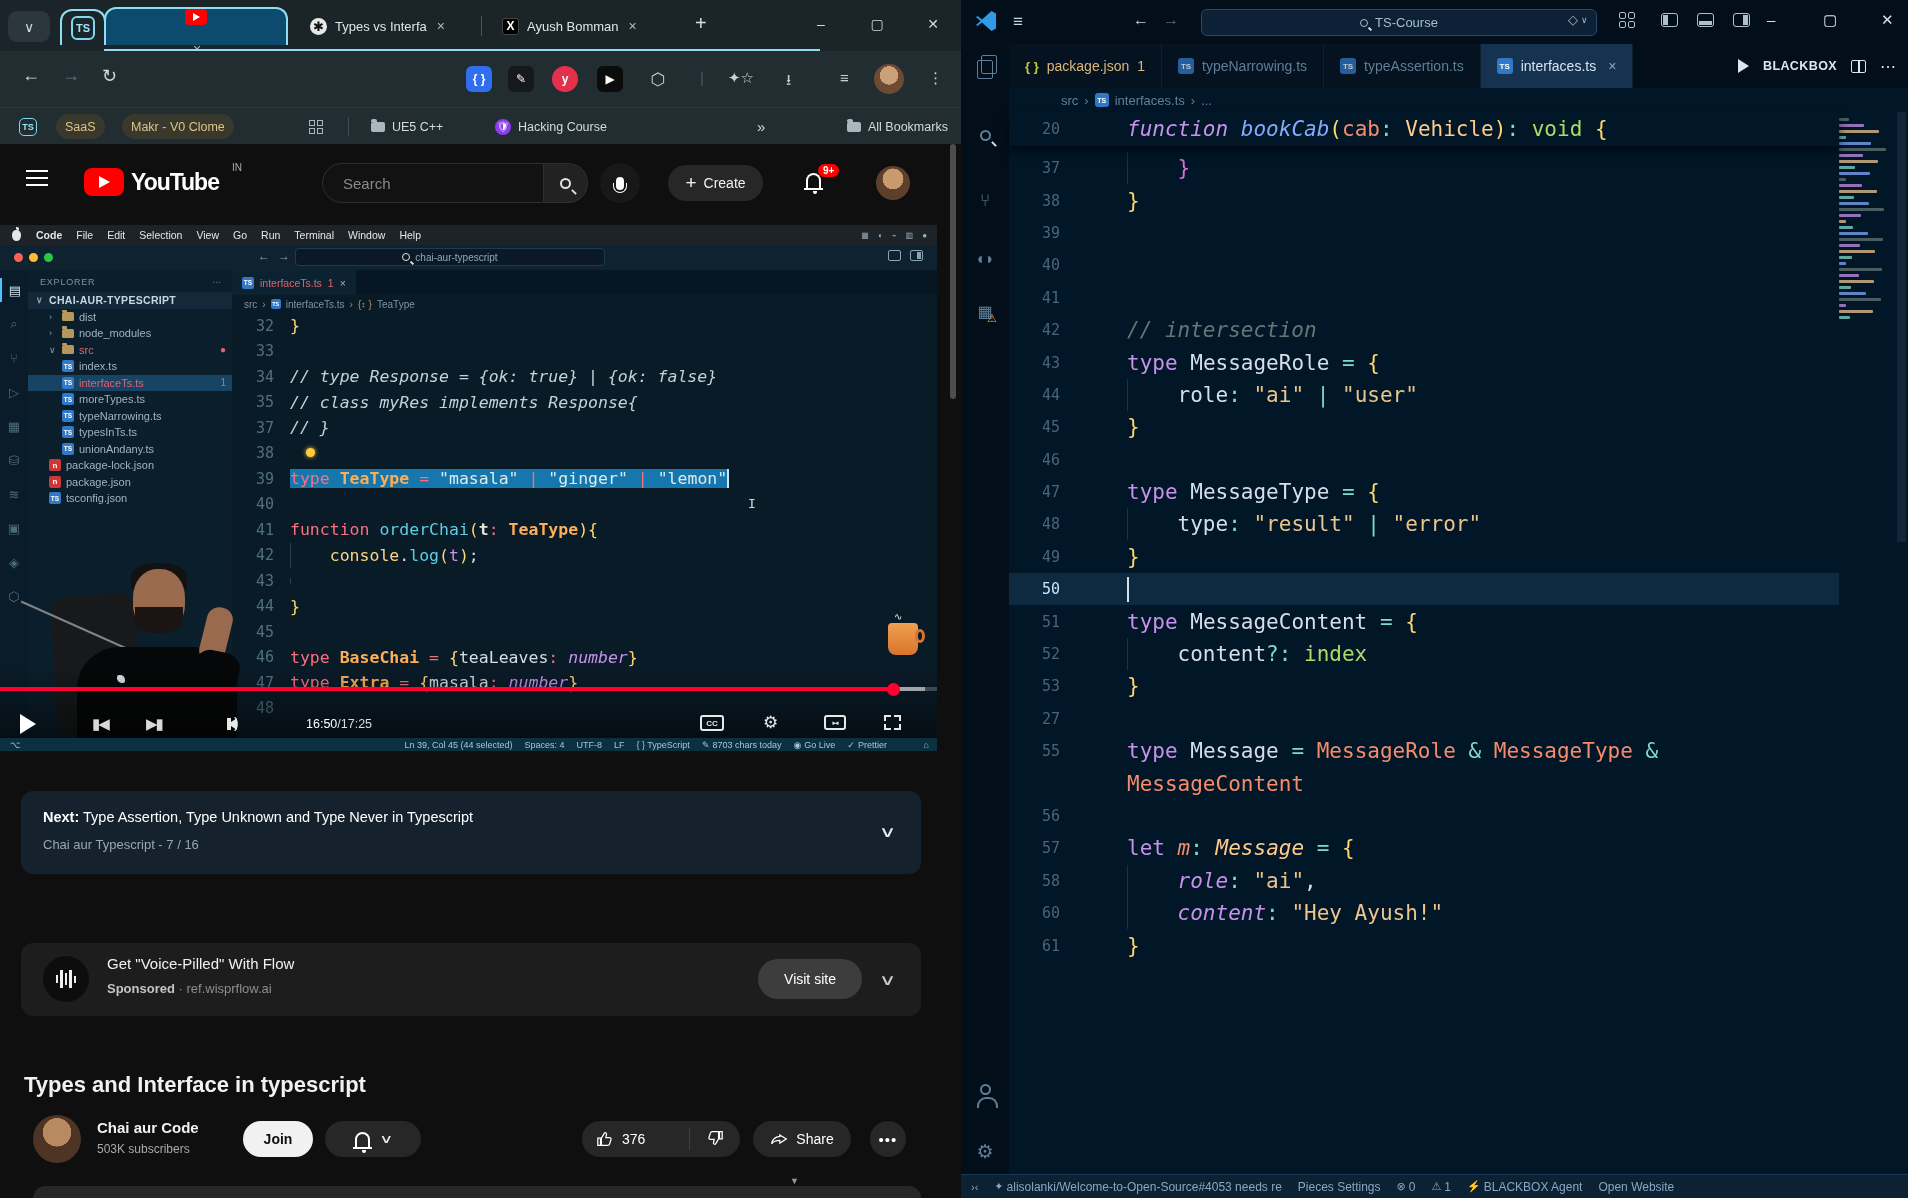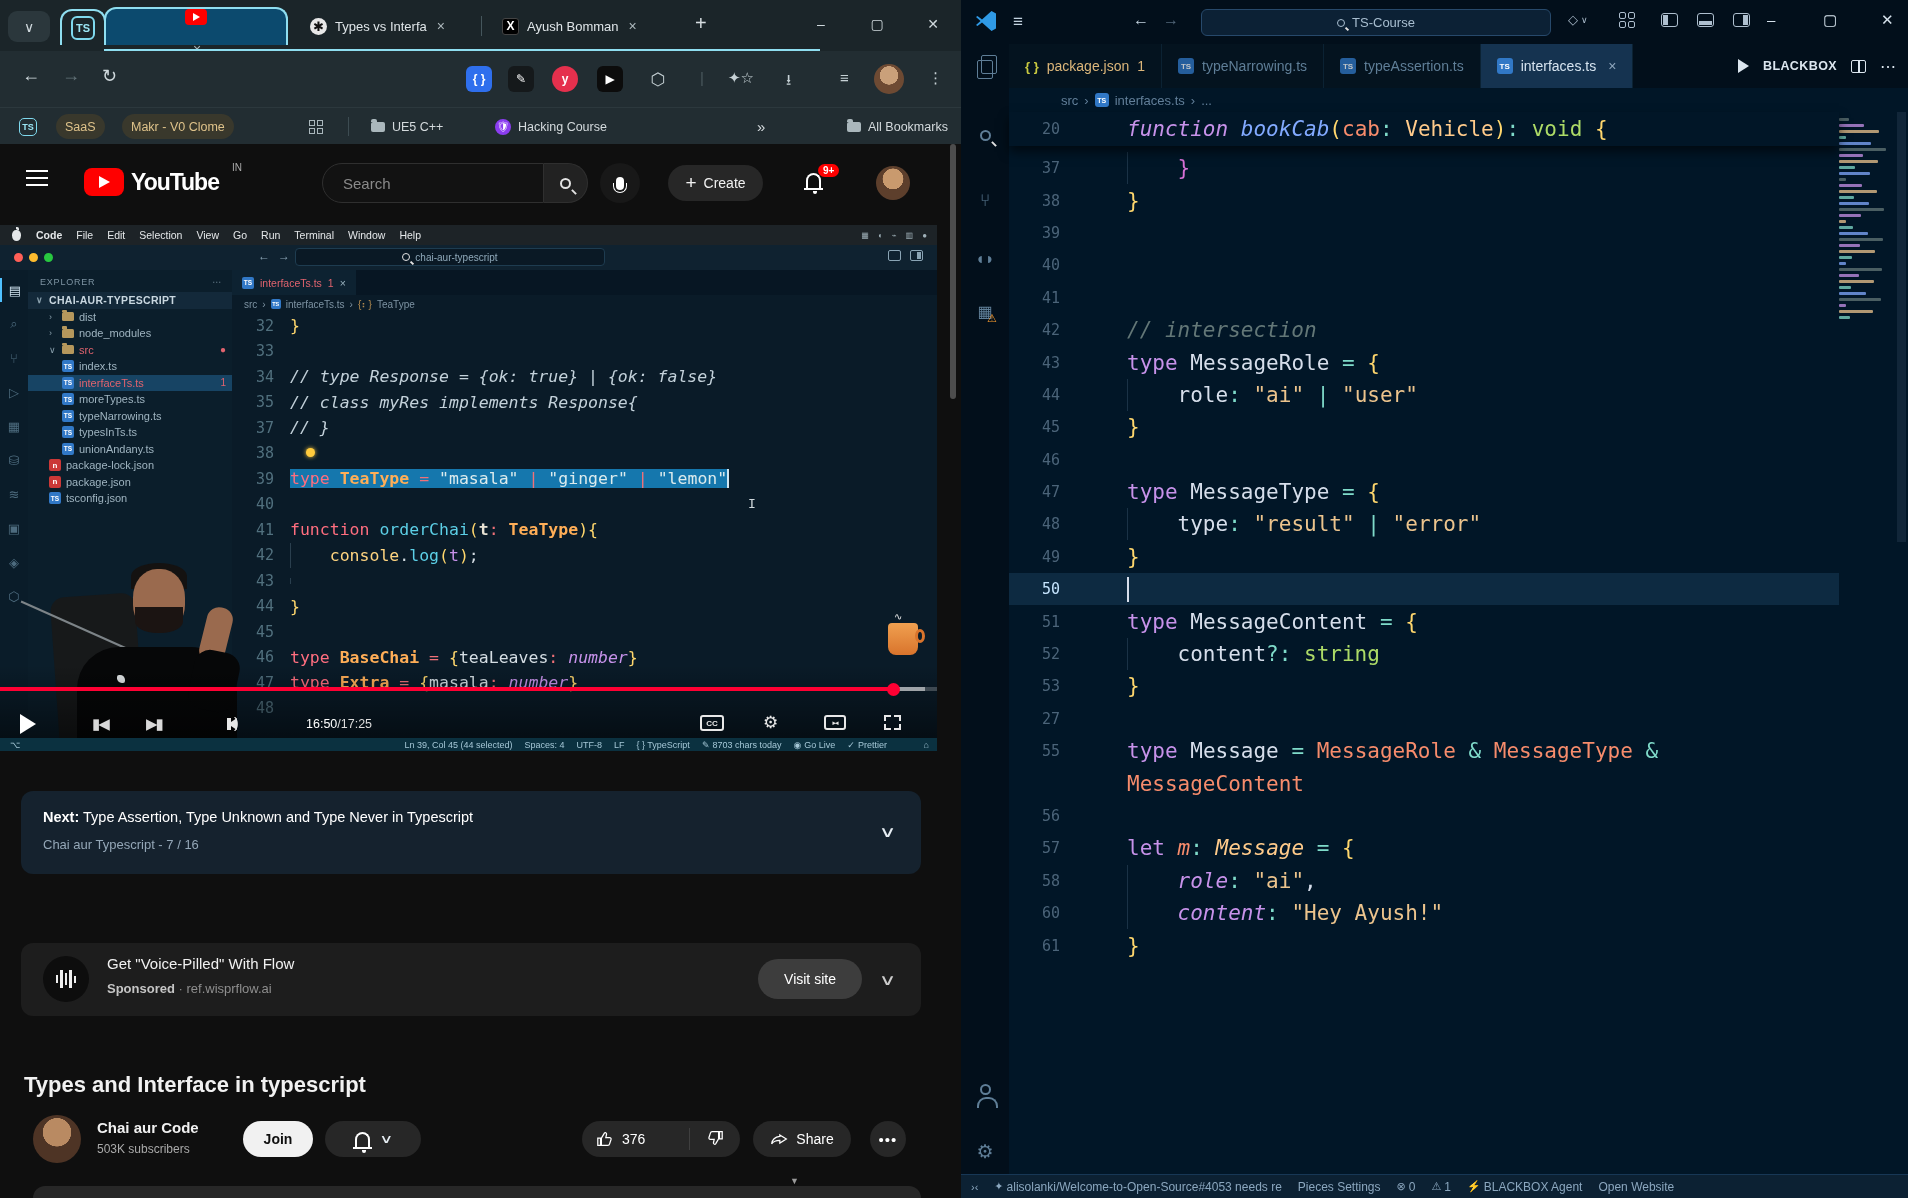--- a/index.html
+++ b/index.html
@@ -207,21 +207,21 @@
   .desc-caret { position:absolute; left:790px; top:1176px; color:#9a9a9a; font-size:9px; }
   .page-scroll { position:absolute; left:949px; top:144px; width:8px; height:1054px; }
   .page-thumb { position:absolute; left:1px; top:0; width:6px; height:255px; background:#4d4d4d; border-radius:3px; }
 
   
   .right-pane { position:absolute; left:961px; top:0; width:947px; height:1198px; background:#011627; }
   .r-titlebar { position:absolute; left:0; top:0; width:947px; height:44px; background:#020f1b; }
   .vsc-logo { position:absolute; left:13px; top:9px; }
   .r-burger { position:absolute; left:52px; top:12px; color:#c3d3e0; font-size:17px; }
   .r-nav { position:absolute; top:11px; color:#c3d3e0; font-size:16px; }
-  .r-search { position:absolute; left:240px; top:9px; width:350px; height:27px; background:#0c2135; border:1px solid #27496b; border-radius:6px; display:flex; align-items:center; justify-content:center; gap:7px; color:#a8bed0; font-size:13px; }
+  .r-search { position:absolute; left:240px; top:9px; width:396px; height:27px; background:#0c2135; border:1px solid #27496b; border-radius:6px; display:flex; align-items:center; justify-content:center; gap:7px; color:#a8bed0; font-size:13px; }
   .r-lay { position:absolute; top:13px; width:17px; height:14px; border:1.5px solid #aebfcf; border-radius:3px; }
   .r-lay.l::before { content:""; position:absolute; left:1px; top:1px; bottom:1px; width:5px; background:#aebfcf; }
   .r-lay.b::before { content:""; position:absolute; left:1px; right:1px; bottom:1px; height:4px; background:#aebfcf; }
   .r-lay.r::before { content:""; position:absolute; right:1px; top:1px; bottom:1px; width:5px; background:#aebfcf; }
   .r-grid { position:absolute; left:658px; top:12px; width:17px; height:16px; display:grid; grid-template-columns:7px 7px; gap:2px; }
   .r-grid i { border:1.5px solid #aebfcf; border-radius:2px; display:block; }
   .copilot { position:absolute; left:607px; top:12px; color:#aebfcf; font-size:13px; display:flex; gap:3px; align-items:center; }
   .r-win { position:absolute; top:11px; color:#d6e2ec; font-size:15px; }
 
   .r-activity { position:absolute; left:0; top:44px; width:48px; height:1130px; background:#020f1b; }
@@ -886,21 +886,21 @@
           <div class="crow cur">
             <span class="g">50</span>
             <span class="t"><span class="caret"></span></span>
           </div>
           <div class="crow">
             <span class="g">51</span>
             <span class="t"><span class="c-kw">type</span><span class="c-pl"> </span><span class="c-id">MessageContent</span><span class="c-pl"> </span><span class="c-teal">=</span><span class="c-pl"> </span><span class="c-br">{</span></span>
           </div>
           <div class="crow">
             <span class="g">52</span>
-            <span class="t guided"><span class="c-pl">    </span><span class="c-id">content</span><span class="c-teal">?:</span><span class="c-pl"> </span><span class="c-grn">string</span></span>
+            <span class="t guided"><span class="c-pl">    </span><span class="c-id">content</span><span class="c-teal">?:</span><span class="c-pl"> </span><span class="c-grn">index</span></span>
           </div>
           <div class="crow">
             <span class="g">53</span>
             <span class="t"><span class="c-br">}</span></span>
           </div>
           <div class="crow">
             <span class="g">27</span>
             <span class="t"></span>
           </div>
           <div class="crow">

